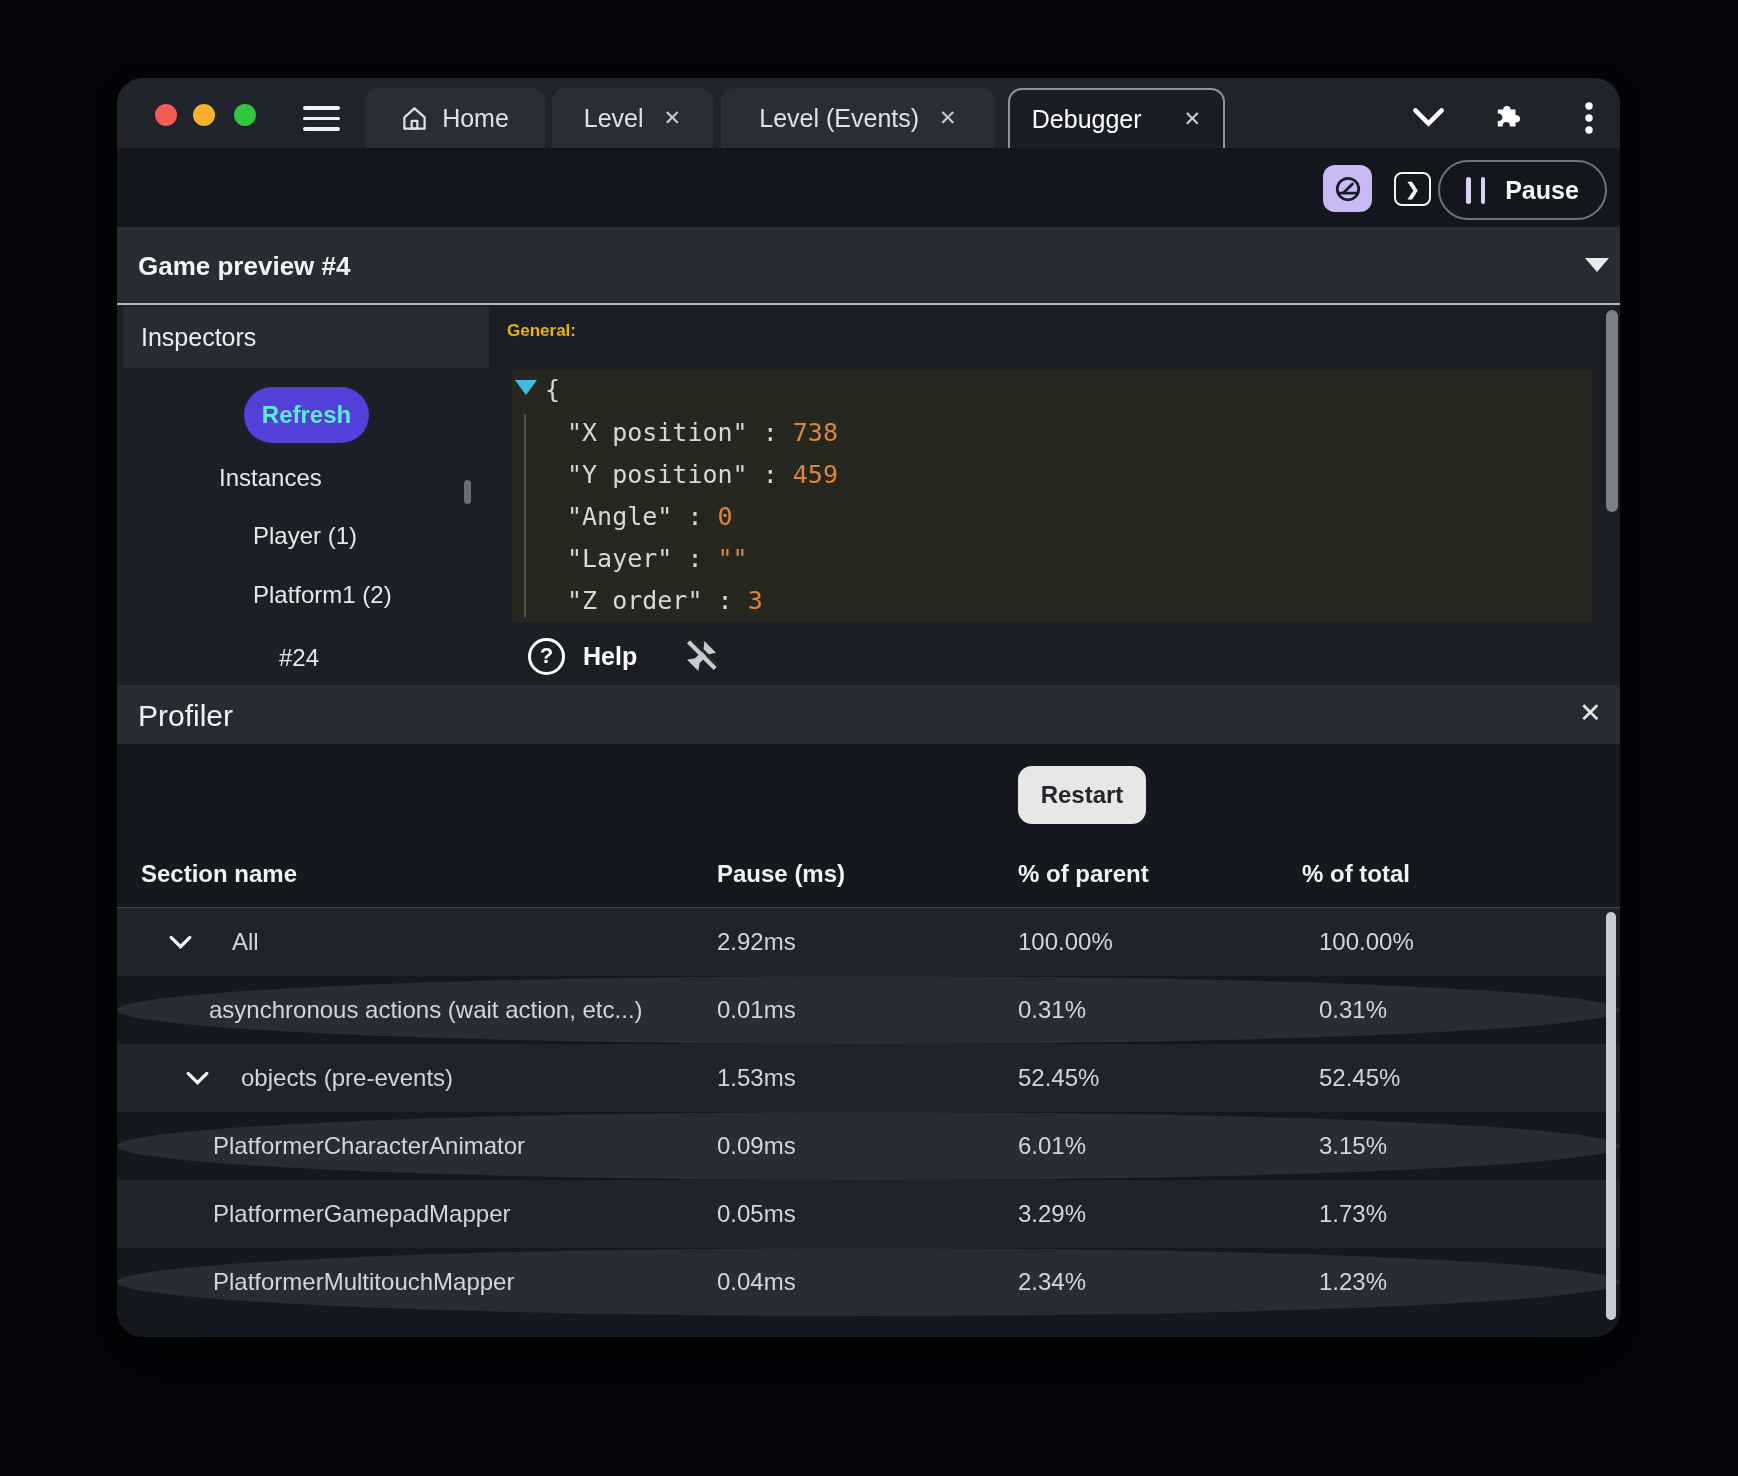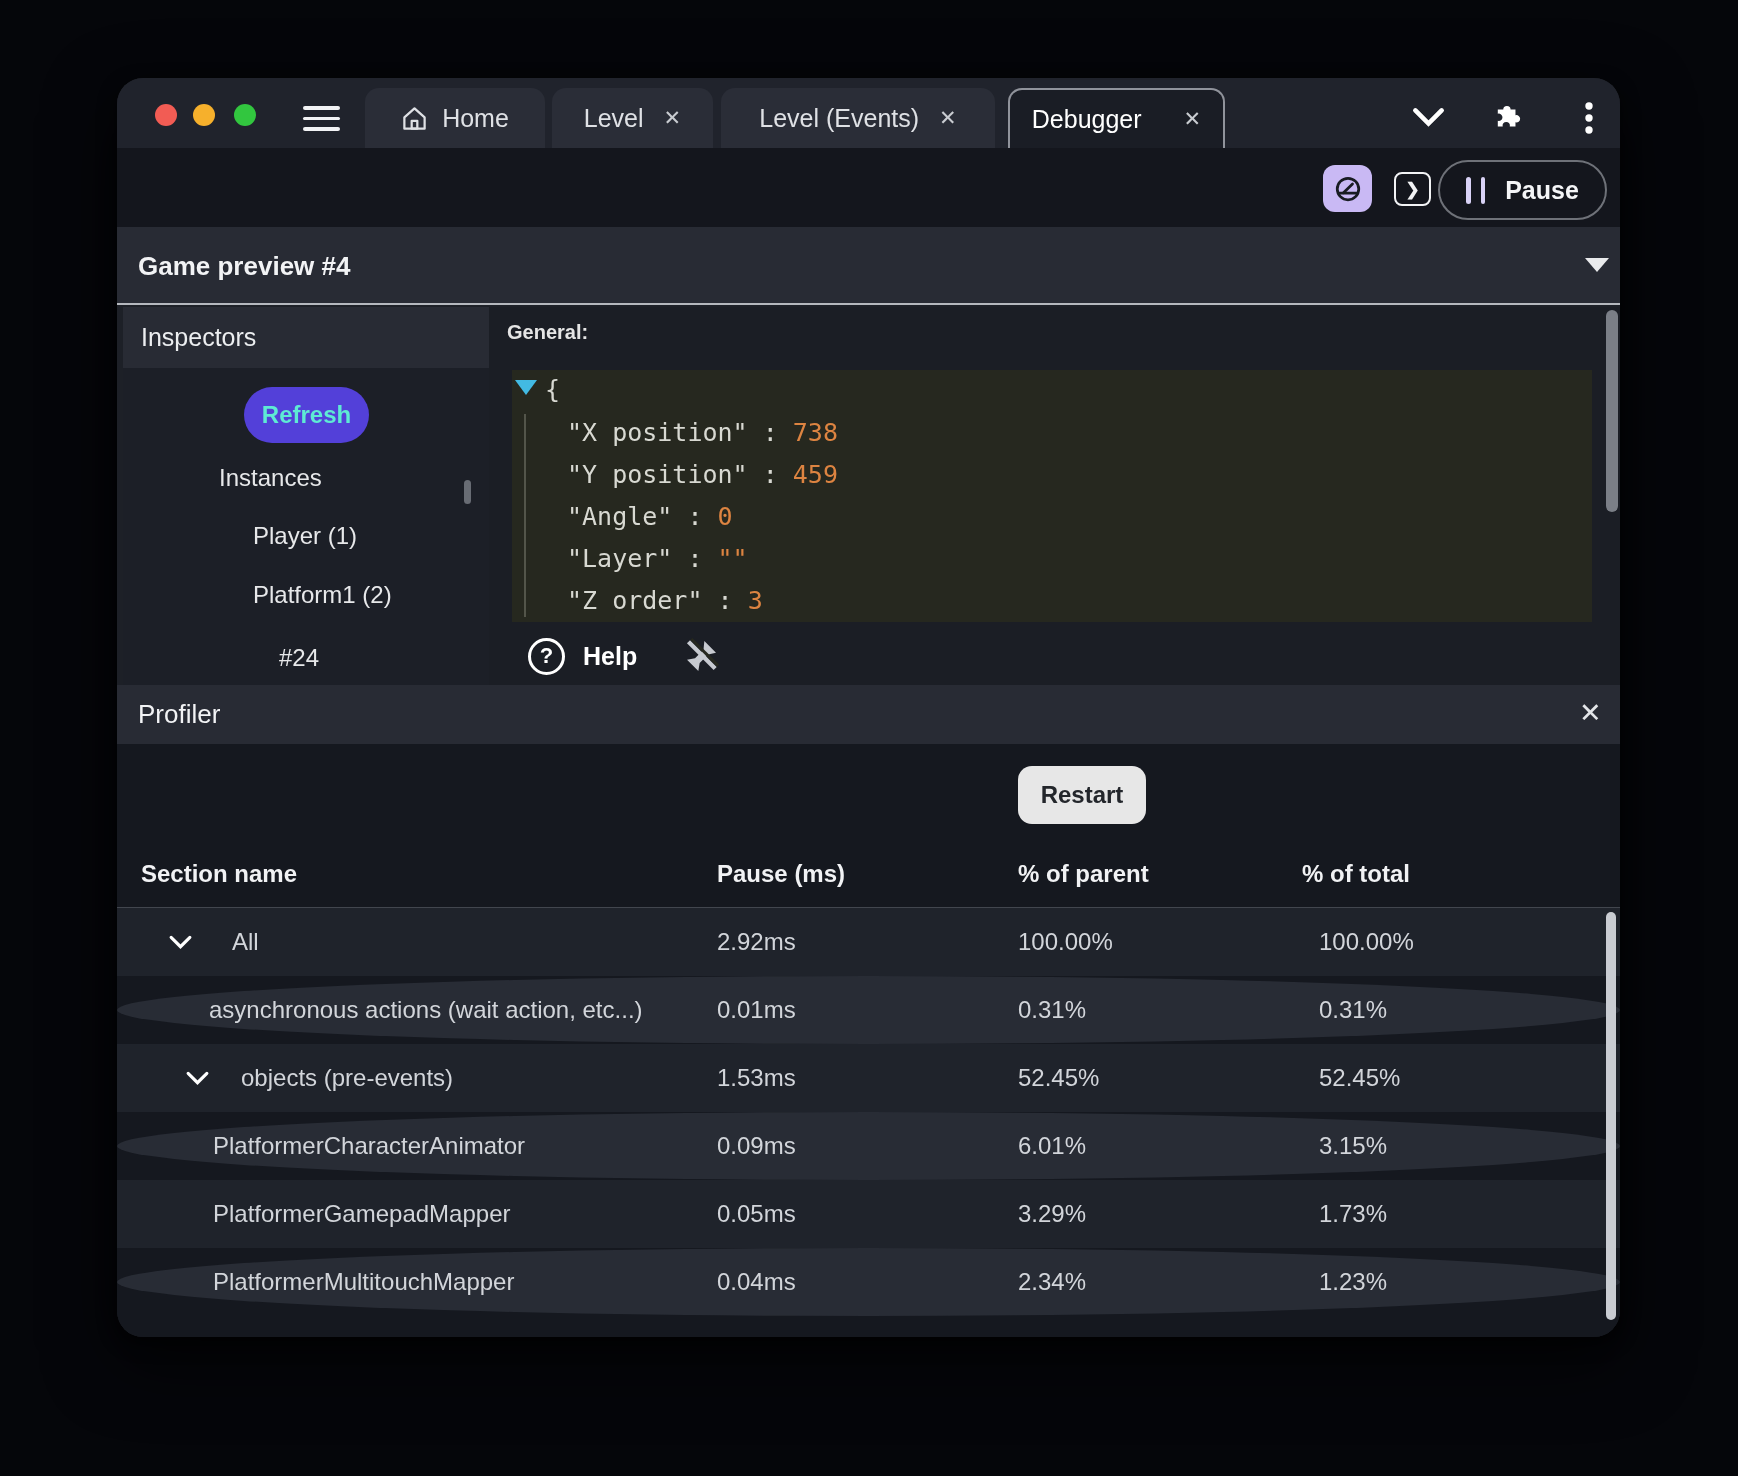--- a/index.html
+++ b/index.html
@@ -54,21 +54,21 @@
   .panel-head { position:absolute; left:0; top:0; width:100%; height:61px; background:#282b34; }
   .panel-head span { position:absolute; left:18px; top:16px; font-size:25px; color:#eceef0; }
   .refresh-btn { position:absolute; left:121px; top:80px; width:125px; height:56px;
                  background:#5340d9; border:none; border-radius:28px; color:#5eead4;
                  font-size:24px; font-weight:bold; font-family:"Liberation Sans",sans-serif; cursor:pointer; }
   .tree-item { position:absolute; font-size:24px; color:#e7e8ea; cursor:pointer; white-space:nowrap; }
   .lp-scroll { position:absolute; left:341px; top:173px; width:7px; height:24px;
                background:#686c74; border-radius:4px; cursor:pointer; }
 
   .right-panel { position:absolute; left:372px; top:0; width:1131px; height:100%; background:#1b1e25; }
-  .general-title { position:absolute; left:18px; top:14px; font-size:20px; font-weight:bold; color:#e5e5e5; }
+  .general-title { position:absolute; left:18px; top:14px; font-size:17px; font-weight:bold; color:#eab308; }
   .code-box { position:absolute; left:23px; top:63px; width:1080px; height:252px; background:#26281f;
               font-family:"DejaVu Sans Mono", monospace; font-size:25px; color:#d8d9d2; overflow:hidden; }
   .code-tri { position:absolute; left:3px; top:10px; width:0; height:0;
               border-left:11px solid transparent; border-right:11px solid transparent;
               border-top:15px solid #42bae3; cursor:pointer; }
   .code-brace { position:absolute; left:33px; top:5px; }
   .indent-line { position:absolute; left:12px; top:44px; bottom:5px; width:2px; background:#53554a; }
   .code-line { position:absolute; left:55px; height:42px; line-height:42px; white-space:pre; }
   .code-line .val { color:#dd8441; }
   .rp-scroll { position:absolute; left:1117px; top:3px; width:12px; height:202px;
@@ -76,21 +76,21 @@
   .help-row { position:absolute; left:39px; top:328px; height:42px; display:flex; align-items:center; gap:18px; }
   .help-icon { width:37px; height:37px; border:3px solid #fff; border-radius:50%;
                display:flex; align-items:center; justify-content:center;
                color:#fff; font-size:22px; font-weight:bold; cursor:pointer; }
   .help-label { color:#fff; font-size:25px; font-weight:bold; cursor:pointer; }
   .unpin { margin-left:26px; cursor:pointer; }
 
   
   .profiler { position:absolute; left:0; top:607px; width:100%; height:652px; background:#15181f; }
   .profiler-head { position:absolute; left:0; top:0; width:100%; height:59px; background:#282b34; }
-  .profiler-head .title { position:absolute; left:21px; top:14px; font-size:26px; color:#f2f3f5; }
+  .profiler-head .title { position:absolute; left:21px; top:14px; font-size:30px; color:#f2f3f5; }
   .profiler-close { position:absolute; left:1462px; top:12px; font-size:27px; color:#e4e6e9; cursor:pointer; }
   .status-text { position:absolute; left:473px; top:97px; font-size:25px; color:#eef0f2; white-space:nowrap; }
   .restart-btn { position:absolute; left:901px; top:81px; width:128px; height:58px;
                  background:#e7e7e7; border:none; border-radius:14px; color:#23262b;
                  font-size:24px; font-weight:bold; font-family:"Liberation Sans",sans-serif; cursor:pointer; }
   .tbl-head span { position:absolute; top:175px; font-size:24px; font-weight:bold; color:#f1f2f4; white-space:nowrap; }
   .col1 { left:24px; } .col2 { left:600px; } .col3 { left:901px; } .col4 { left:1185px;text-align:right; }
   .prow { position:absolute; left:0; width:100%; height:68px; cursor:pointer; }
   .prow.dark  { background:#1f232b; }
   .prow.light { background:#282c35; }

